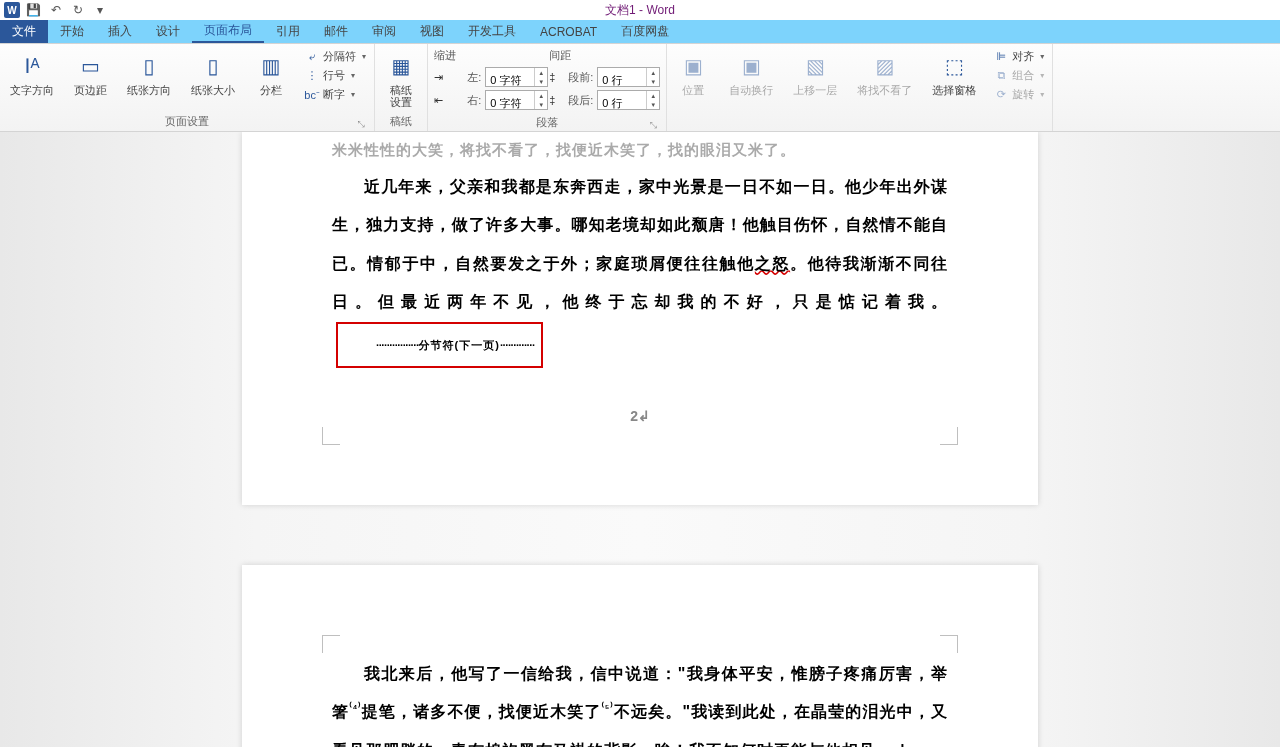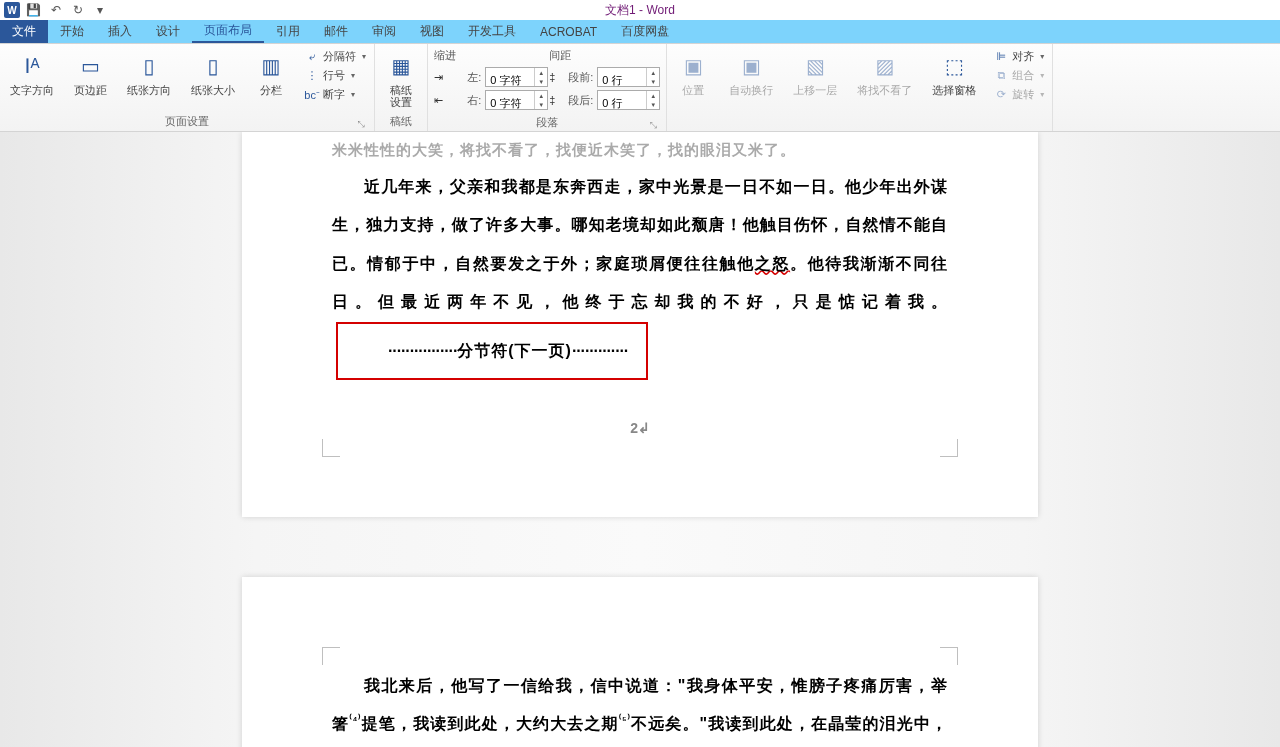--- a/index.html
+++ b/index.html
@@ -40,21 +40,21 @@
 .spin .sbtns span { width: 12px; height: 9px; font-size: 7px; line-height: 9px; text-align: center; color: #555; cursor: pointer; }
 .sec-head { font-size: 11px; color: #555; margin-bottom: 4px; }
 
 
 .docarea { height: calc(747px - 20px - 24px - 88px); overflow: auto; background: linear-gradient(to right, #e8e8e8 0%, #f5f5f5 20%, #fafafa 50%, #f5f5f5 80%, #e8e8e8 100%); display: flex; flex-direction: column; align-items: center; padding-top: 0; }
 .page { width: 796px; background: #fff; box-shadow: 0 0 6px rgba(0,0,0,.15); position: relative; padding: 0 90px; font-family: "SimSun", serif; font-weight: bold; }
 .page.p1 { padding-bottom: 80px; margin-bottom: 60px; }
 .page.p2 { padding-top: 90px; padding-bottom: 40px; }
 .body-text { font-size: 16px; line-height: 2.4; color: #000; text-align: justify; letter-spacing: 1px; }
 .body-text.indent { text-indent: 2em; }
-.section-break { display: inline-block; border: 2px solid #d40000; padding: 8px 18px; font-size: 16px; font-family: "SimSun"; vertical-align: baseline; margin-left: 4px; }
+.section-break { display: inline-block; border: 2px solid #d40000; padding: 8px 6px; font-size: 11px; font-family: "SimSun"; vertical-align: baseline; margin-left: 4px; }
 .section-break .dots { letter-spacing: -1px; }
 .pgnum { text-align: center; font-family: "SimSun"; font-size: 14px; color: #888; margin-top: 40px; }
 .corner { position: absolute; width: 18px; height: 18px; border-color: #bfbfbf; border-style: solid; }
 .corner.bl { bottom: 60px; left: 80px; border-width: 0 0 1px 1px; }
 .corner.br { bottom: 60px; right: 80px; border-width: 0 1px 1px 0; }
 .corner.tl { top: 70px; left: 80px; border-width: 1px 0 0 1px; }
 .corner.tr { top: 70px; right: 80px; border-width: 1px 1px 0 0; }
 .squig { text-decoration: underline wavy #d40000; text-decoration-skip-ink: none; }
 .cut { color: #aaa; font-size: 15px; }
 sup { font-size: 10px; }
@@ -252,16 +252,16 @@
     </p>
     <div class="pgnum"><span>2</span>↲</div>
     <div class="corner bl"></div>
     <div class="corner br"></div>
   </div>
 
   <div class="page p2">
     <div class="corner tl"></div>
     <div class="corner tr"></div>
     <p class="body-text indent">
-      <span>我北来后，他写了一信给我，信中说道："我身体平安，惟膀子疼痛厉害，举箸</span><sup>⁽⁴⁾</sup><span>提笔，我读到此处，大约大去之期</span><sup>⁽⁵⁾</sup><span>不远矣。"我读到此处，在晶莹的泪光中，又看见那肥胖的、青布棉袍黑布马褂的背影。唉！我不知何时再能与他相见。</span>↲
+      <span>我北来后，他写了一信给我，信中说道："我身体平安，惟膀子疼痛厉害，举箸</span><sup>⁽⁴⁾</sup><span>提笔，诸多不便，找便近木笑了</span><sup>⁽⁵⁾</sup><span>不远矣。"我读到此处，在晶莹的泪光中，又看见那肥胖的、青布棉袍黑布马褂的背影。唉！我不知何时再能与他相见。</span>↲
     </p>
   </div>
 </div>
 
 </body></html>

